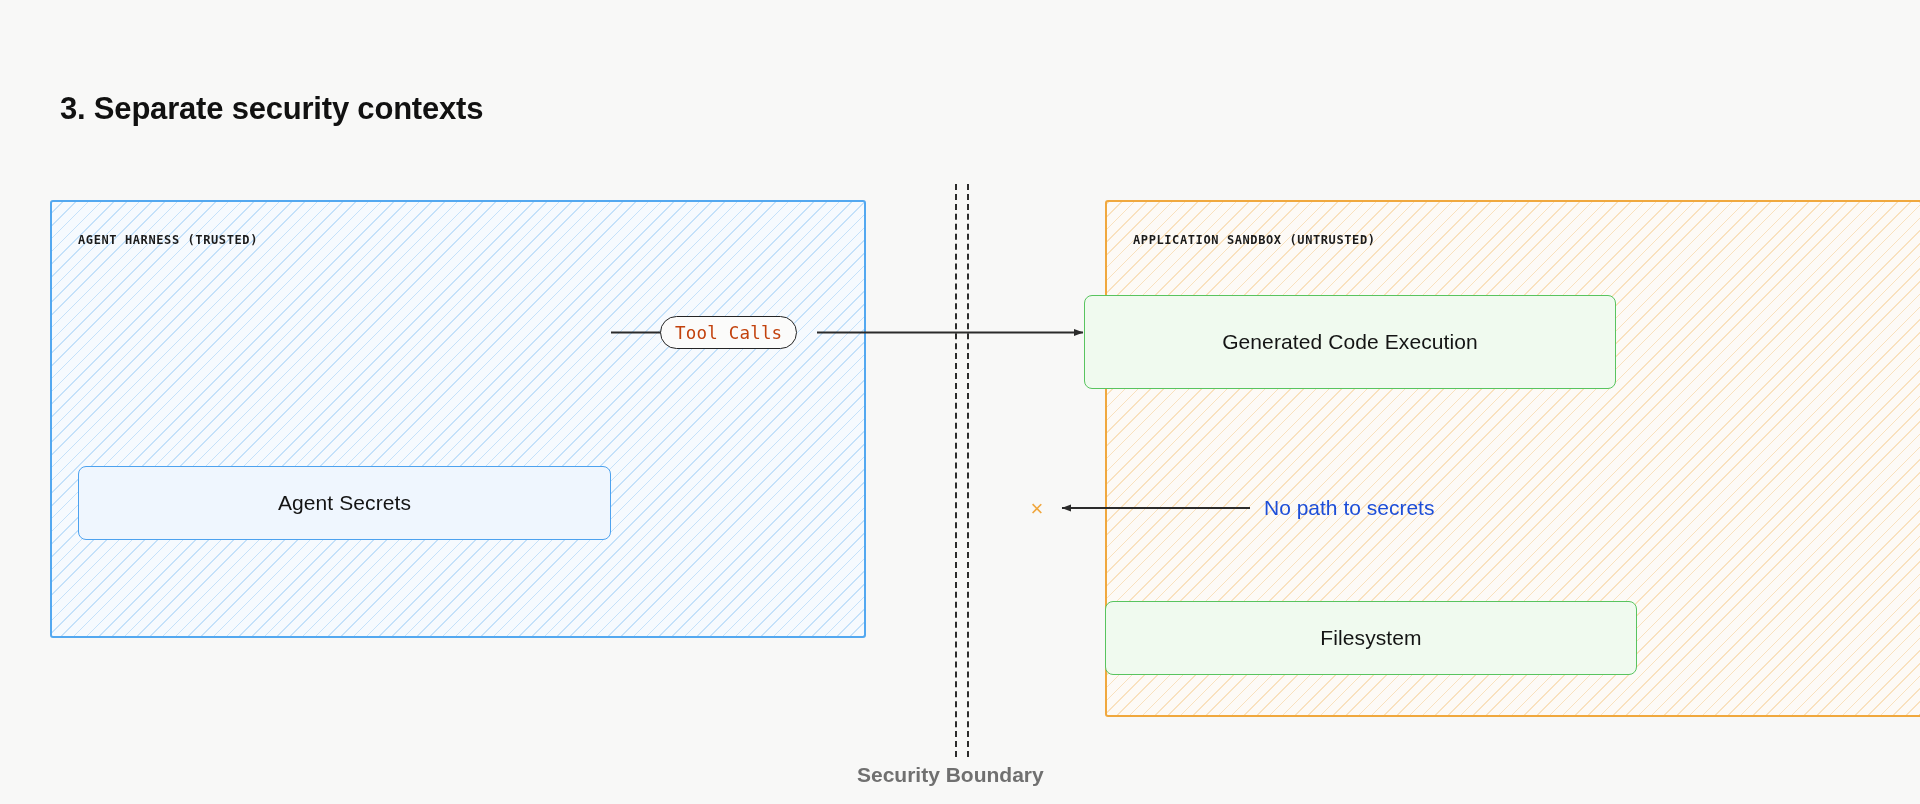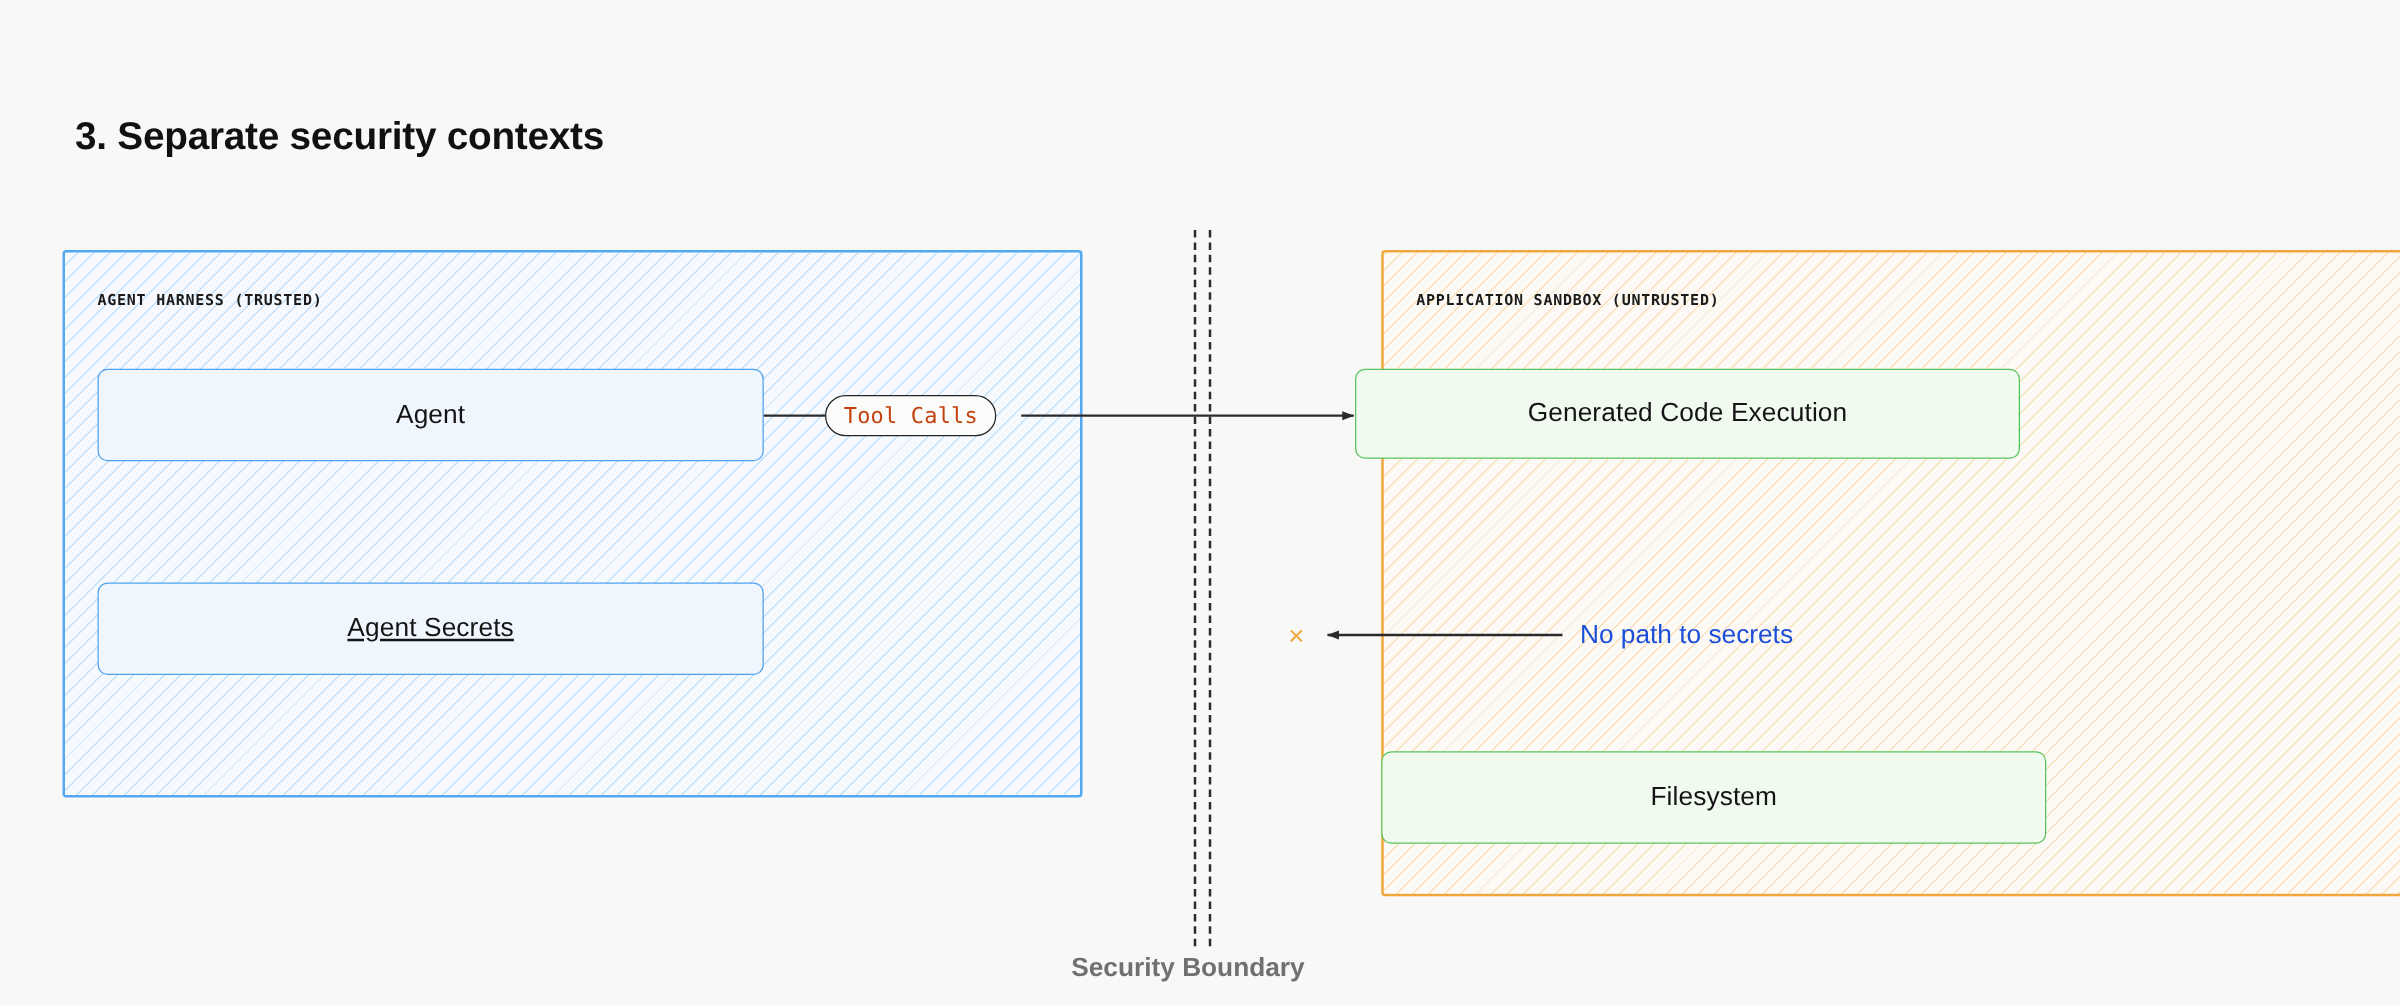--- a/index.html
+++ b/index.html
@@ -110,22 +110,22 @@
   .node.blue {
     border-color: #4da2ef;
     background: #eff6fe;
   }
   .node.green {
     border-color: #58c45f;
     background: #f0faef;
   }
 
   #node-agent        { left: 78px;  top: 254px; width: 533px; height: 74px; }
-  #node-agent-secrets{ left: 78px;  top: 425px; width: 533px; height: 74px; text-decoration: underline; }
-  #node-codeexec     { left: 1084px;top: 254px; width: 532px; height: 72px; }
+  #node-agent-secrets{ left: 78px;  top: 425px; width: 533px; height: 74px; }
+  #node-codeexec     { left: 1084px;top: 254px; width: 532px; height: 94px; }
   #node-filesystem   { left: 1105px;top: 560px; width: 532px; height: 74px; }
 
   
   .boundary-line {
     position: absolute;
     top: 143px;
     width: 0;
     height: 573px;
     border-left: 2.4px dashed #2c2c2c;
   }
@@ -200,23 +200,20 @@
 <body>
 
 <div id="stage">
 
   <div class="page-title">3. Separate security contexts</div>
 
   <div class="zone" id="zone-trusted">
     <div class="zone-label">AGENT HARNESS (TRUSTED)</div>
   </div>
 
-  <div class="node blue" id="node-agent">
-    <span>Agent</span>
-  </div>
 
   <div class="node blue" id="node-agent-secrets">
     <span>Agent Secrets</span>
   </div>
 
   <div class="zone" id="zone-untrusted">
     <div class="zone-label">APPLICATION SANDBOX (UNTRUSTED)</div>
   </div>
 
   <div class="node green" id="node-codeexec">

